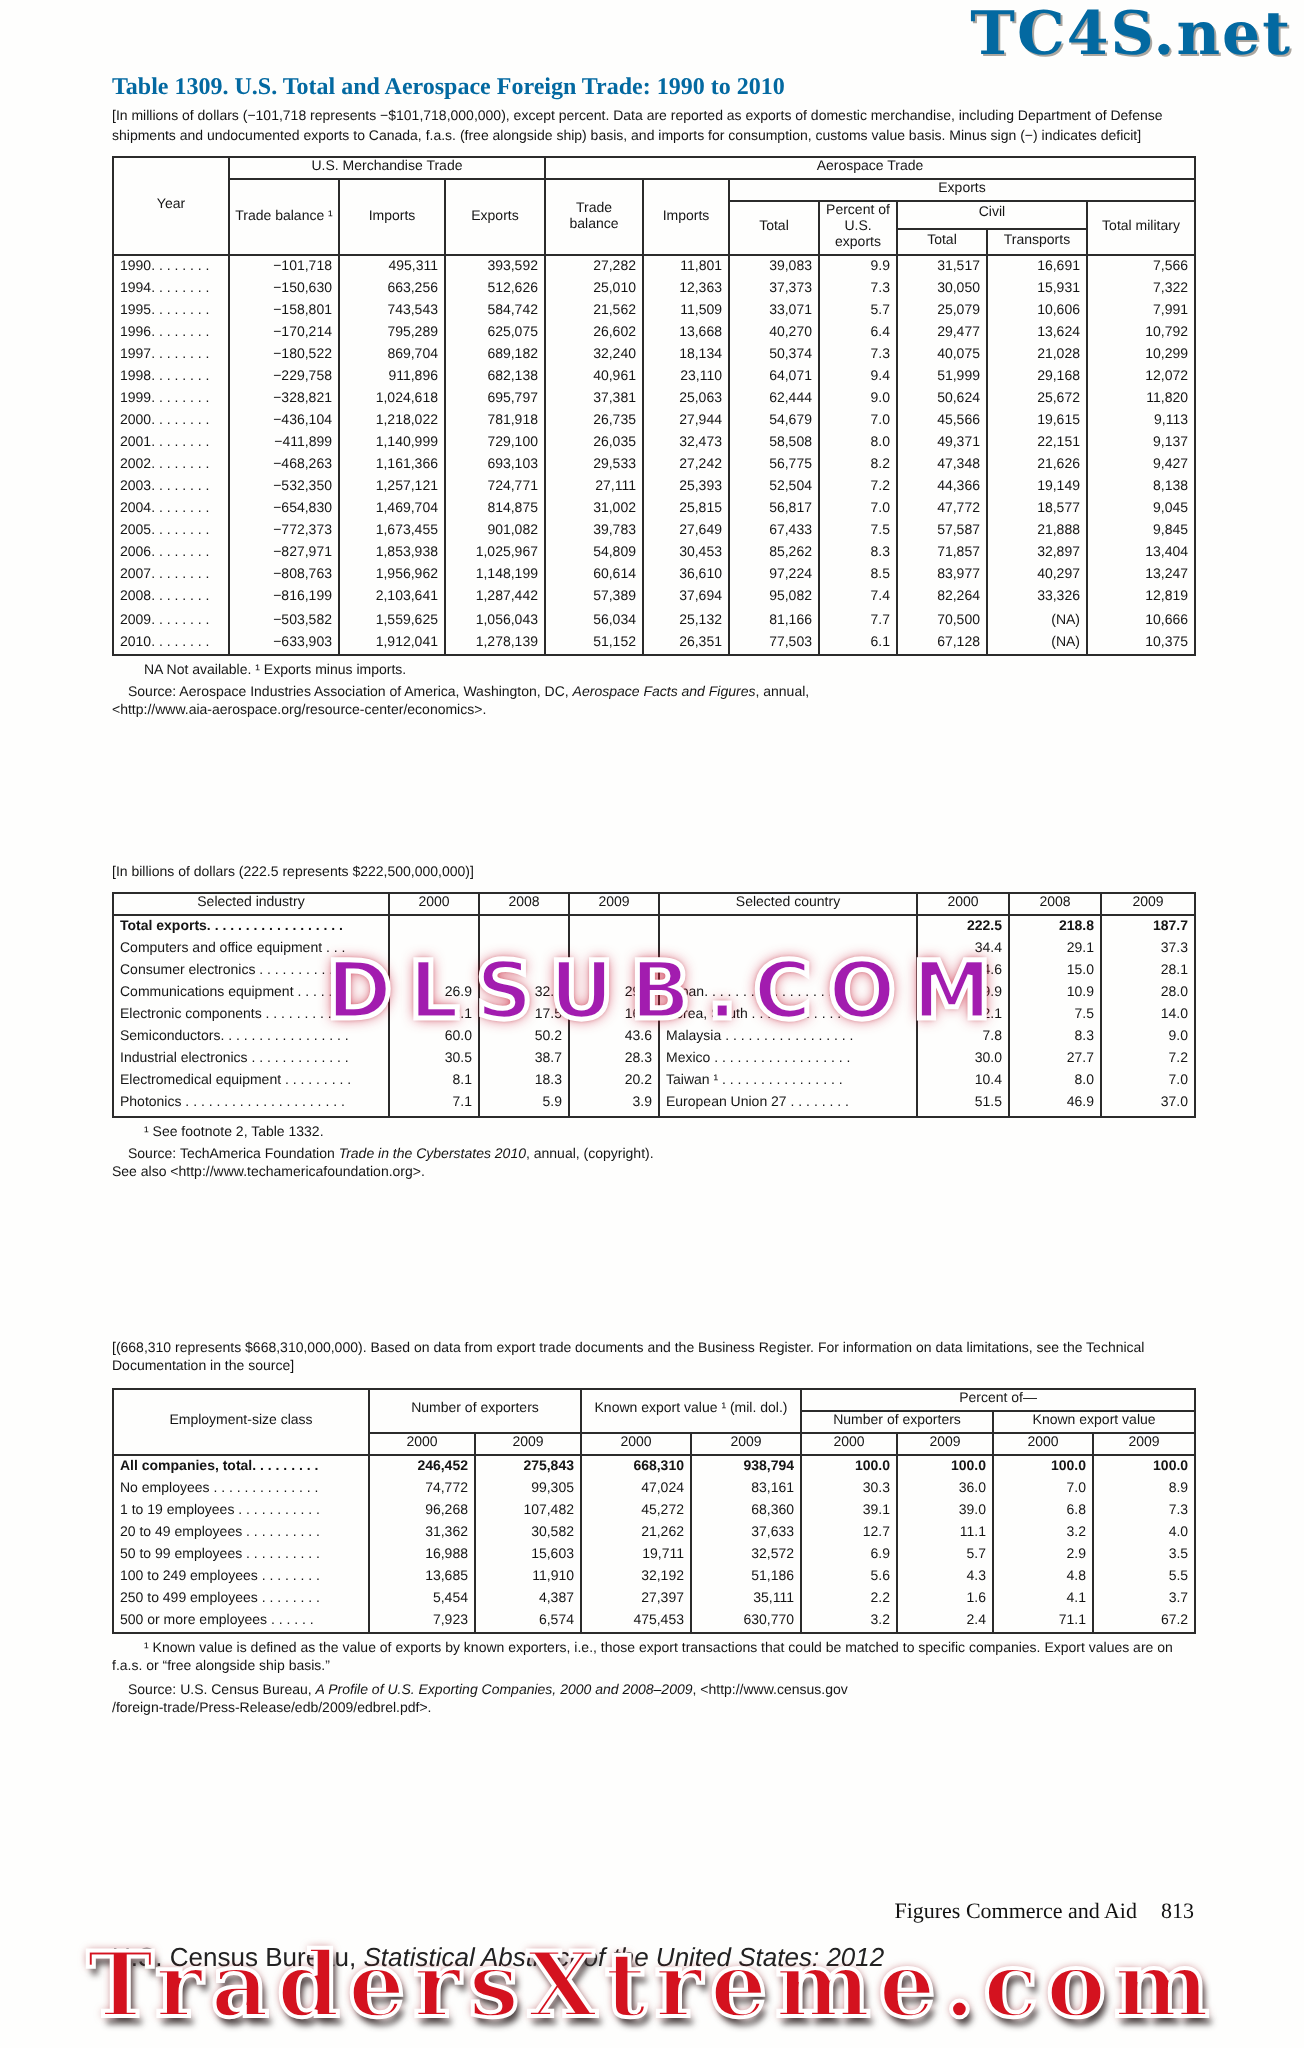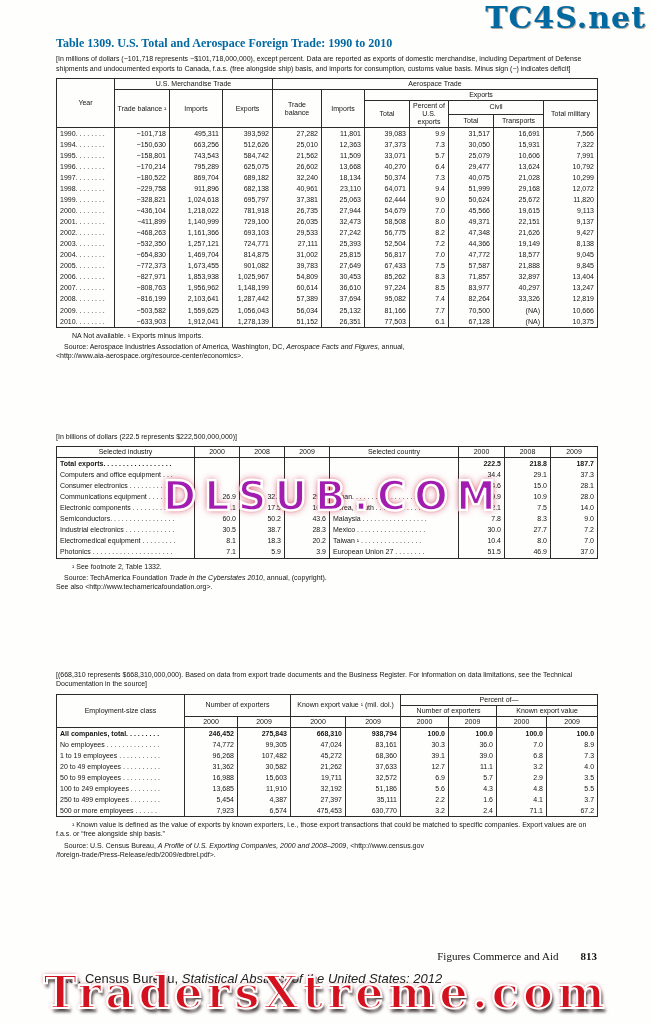--- a/index.html
+++ b/index.html
@@ -36,21 +36,21 @@
   tr.gap td { padding-top:7px; }
   tr.bold-row td { font-weight:bold; padding-bottom:4px; }
 
   .footnote { font-size:7px; line-height:1.3; margin:3px 0 0 0; text-indent:16px; }
   .source   { font-size:7px; line-height:1.3; margin:2px 0 0 0; text-indent:8px; }
 
   .pf {
     position:absolute; top:950px; right:55px;
     font-family:"Liberation Serif", serif; font-size:11px; color:#111;
   }
-  .pf .num { margin-left:22px;font-weight:bold; }
+  .pf .num { margin-left:12px; }
   .bureau { position:absolute; top:971px; left:56px; font-size:13px; color:#222; }
 
   .wm-top {
     position:absolute; top:0px; right:6px;
     font-family:"DejaVu Serif", serif; font-weight:bold; font-size:30px;
     color:#0369a1; letter-spacing:1px;
     text-shadow:1px 1px 0 rgba(70,60,45,0.45);
   }
   .wm-mid {
     position:absolute; top:473px; left:163px;

